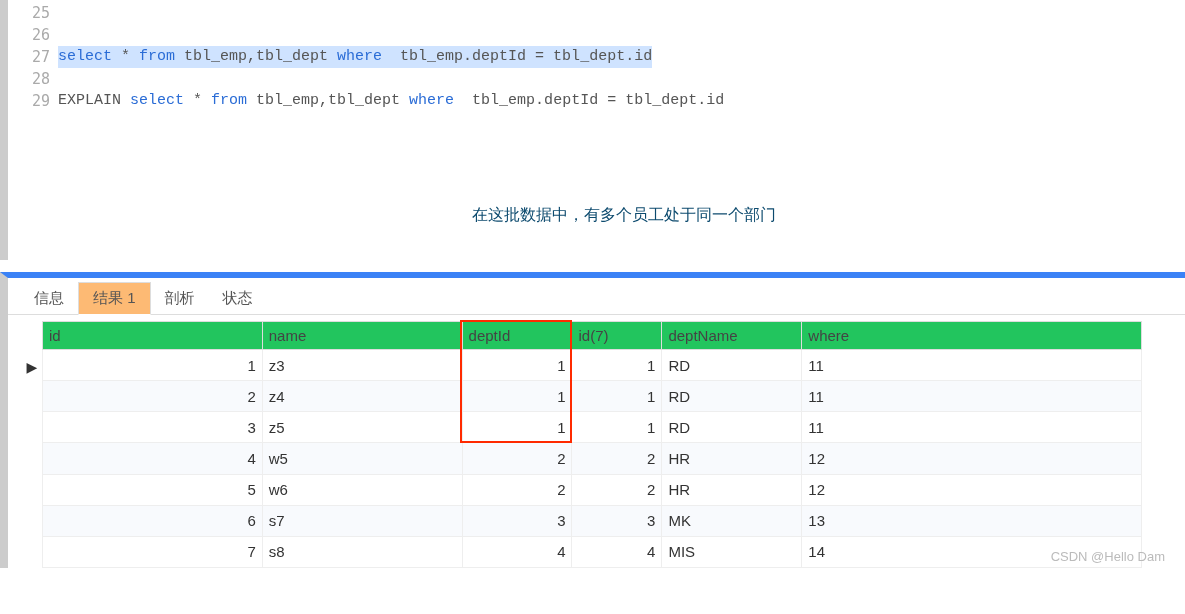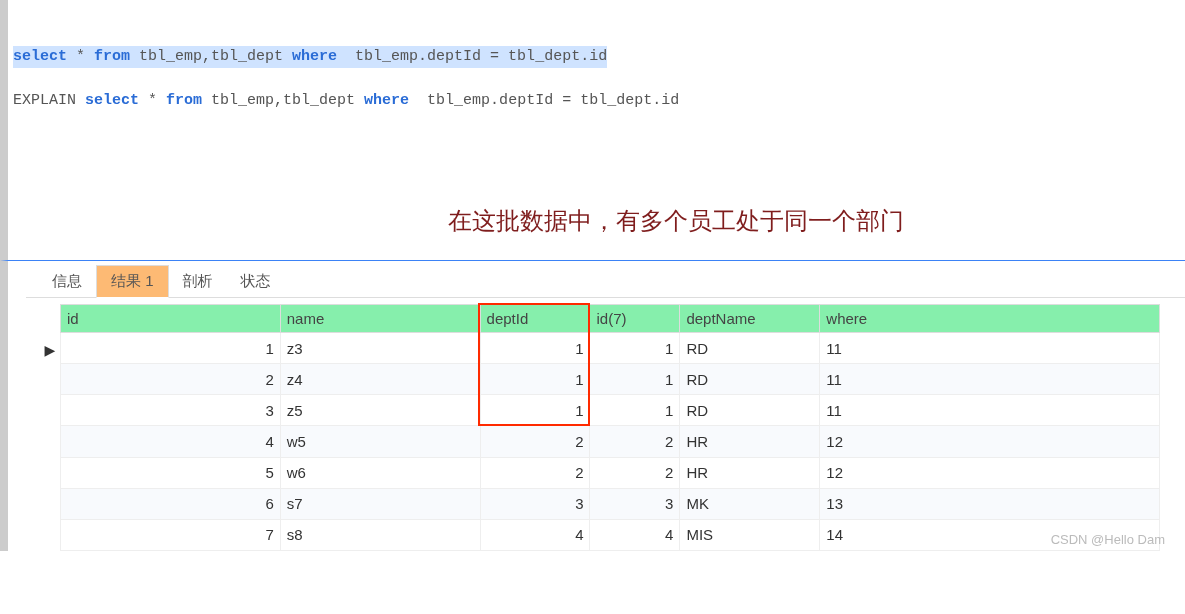--- a/index.html
+++ b/index.html
@@ -32,35 +32,35 @@
   }
   .code {
     flex: 1;
     font-family: Consolas, "Courier New", monospace;
     font-size: 15px;
     line-height: 22px;
     padding-top: 2px;
     white-space: pre;
     color: #555;
   }
-  .kw { color: #2a6cd6; font-weight: bold; }
+  .kw { color: #2a6cd6; font-weight: normal; }
   .sel-line { background: #cfe3ff; display: inline-block; }
   .annotation {
     position: absolute;
     top: 205px;
-    left: 440px;
-    color: #7f1d1d;
-    font-size: 24px;
+    left: 464px;
+    color: #0c4a6e;
+    font-size: 16px;
     font-family: "Microsoft YaHei", sans-serif;
   }
   .result-area {
-    border-top: 1px solid #3b82f6;
-    margin-top: 0;
+    border-top: 6px solid #3b82f6;
+    margin-top: 12px;
     border-left: 8px solid #ccc;
-    padding-left: 18px;
+    padding-left: 0;
   }
   .tabbar {
     display: flex;
     gap: 0;
     padding: 4px 12px 0 12px;
     font-size: 15px;
     align-items: flex-end;
     border-bottom: 1px solid #ddd;
   }
   .tab {
@@ -96,21 +96,21 @@
     border-collapse: collapse;
     width: 1100px;
   }
   table.results th {
     text-align: left;
     font-weight: normal;
     color: #444;
     border: 1px solid #ddd;
     padding: 5px 6px;
     font-size: 15px;
-    background: #86efac;
+    background: #22c55e;
   }
   table.results td {
     border: 1px solid #eee;
     padding: 5px 6px;
     height: 31px;
     font-size: 15px;
     color: #333;
   }
   table.results tr:nth-child(even) td { background: #f8fafd; }
   .num { text-align: right; }
@@ -124,20 +124,27 @@
     right: 20px;
     bottom: 4px;
     color: #bbb;
     font-size: 13px;
   }
 </style>
 </head>
 <body>
 
 <div class="editor-area">
+  <div class="gutter" id="gutter">
+      <div>25</div>
+      <div>26</div>
+      <div>27</div>
+      <div>28</div>
+      <div>29</div>
+    </div>
   <div class="code" id="code"><div>&nbsp;</div><div>&nbsp;</div><div><span class="kw sel-line">select</span><span class="sel-line"> * </span><span class="kw sel-line">from</span><span class="sel-line"> tbl_emp,tbl_dept </span><span class="kw sel-line">where</span><span class="sel-line">  tbl_emp.deptId = tbl_dept.id</span></div><div>&nbsp;</div><div><span>EXPLAIN </span><span class="kw">select</span><span> * </span><span class="kw">from</span><span> tbl_emp,tbl_dept </span><span class="kw">where</span><span>  tbl_emp.deptId = tbl_dept.id</span></div></div>
   <div class="annotation">在这批数据中，有多个员工处于同一个部门</div>
 </div>
 
 <div class="result-area">
   <div class="tabbar" id="tabbar">
       <div class="tab">信息</div>
       <div class="tab active">结果 1</div>
       <div class="tab">剖析</div>
       <div class="tab">状态</div>

